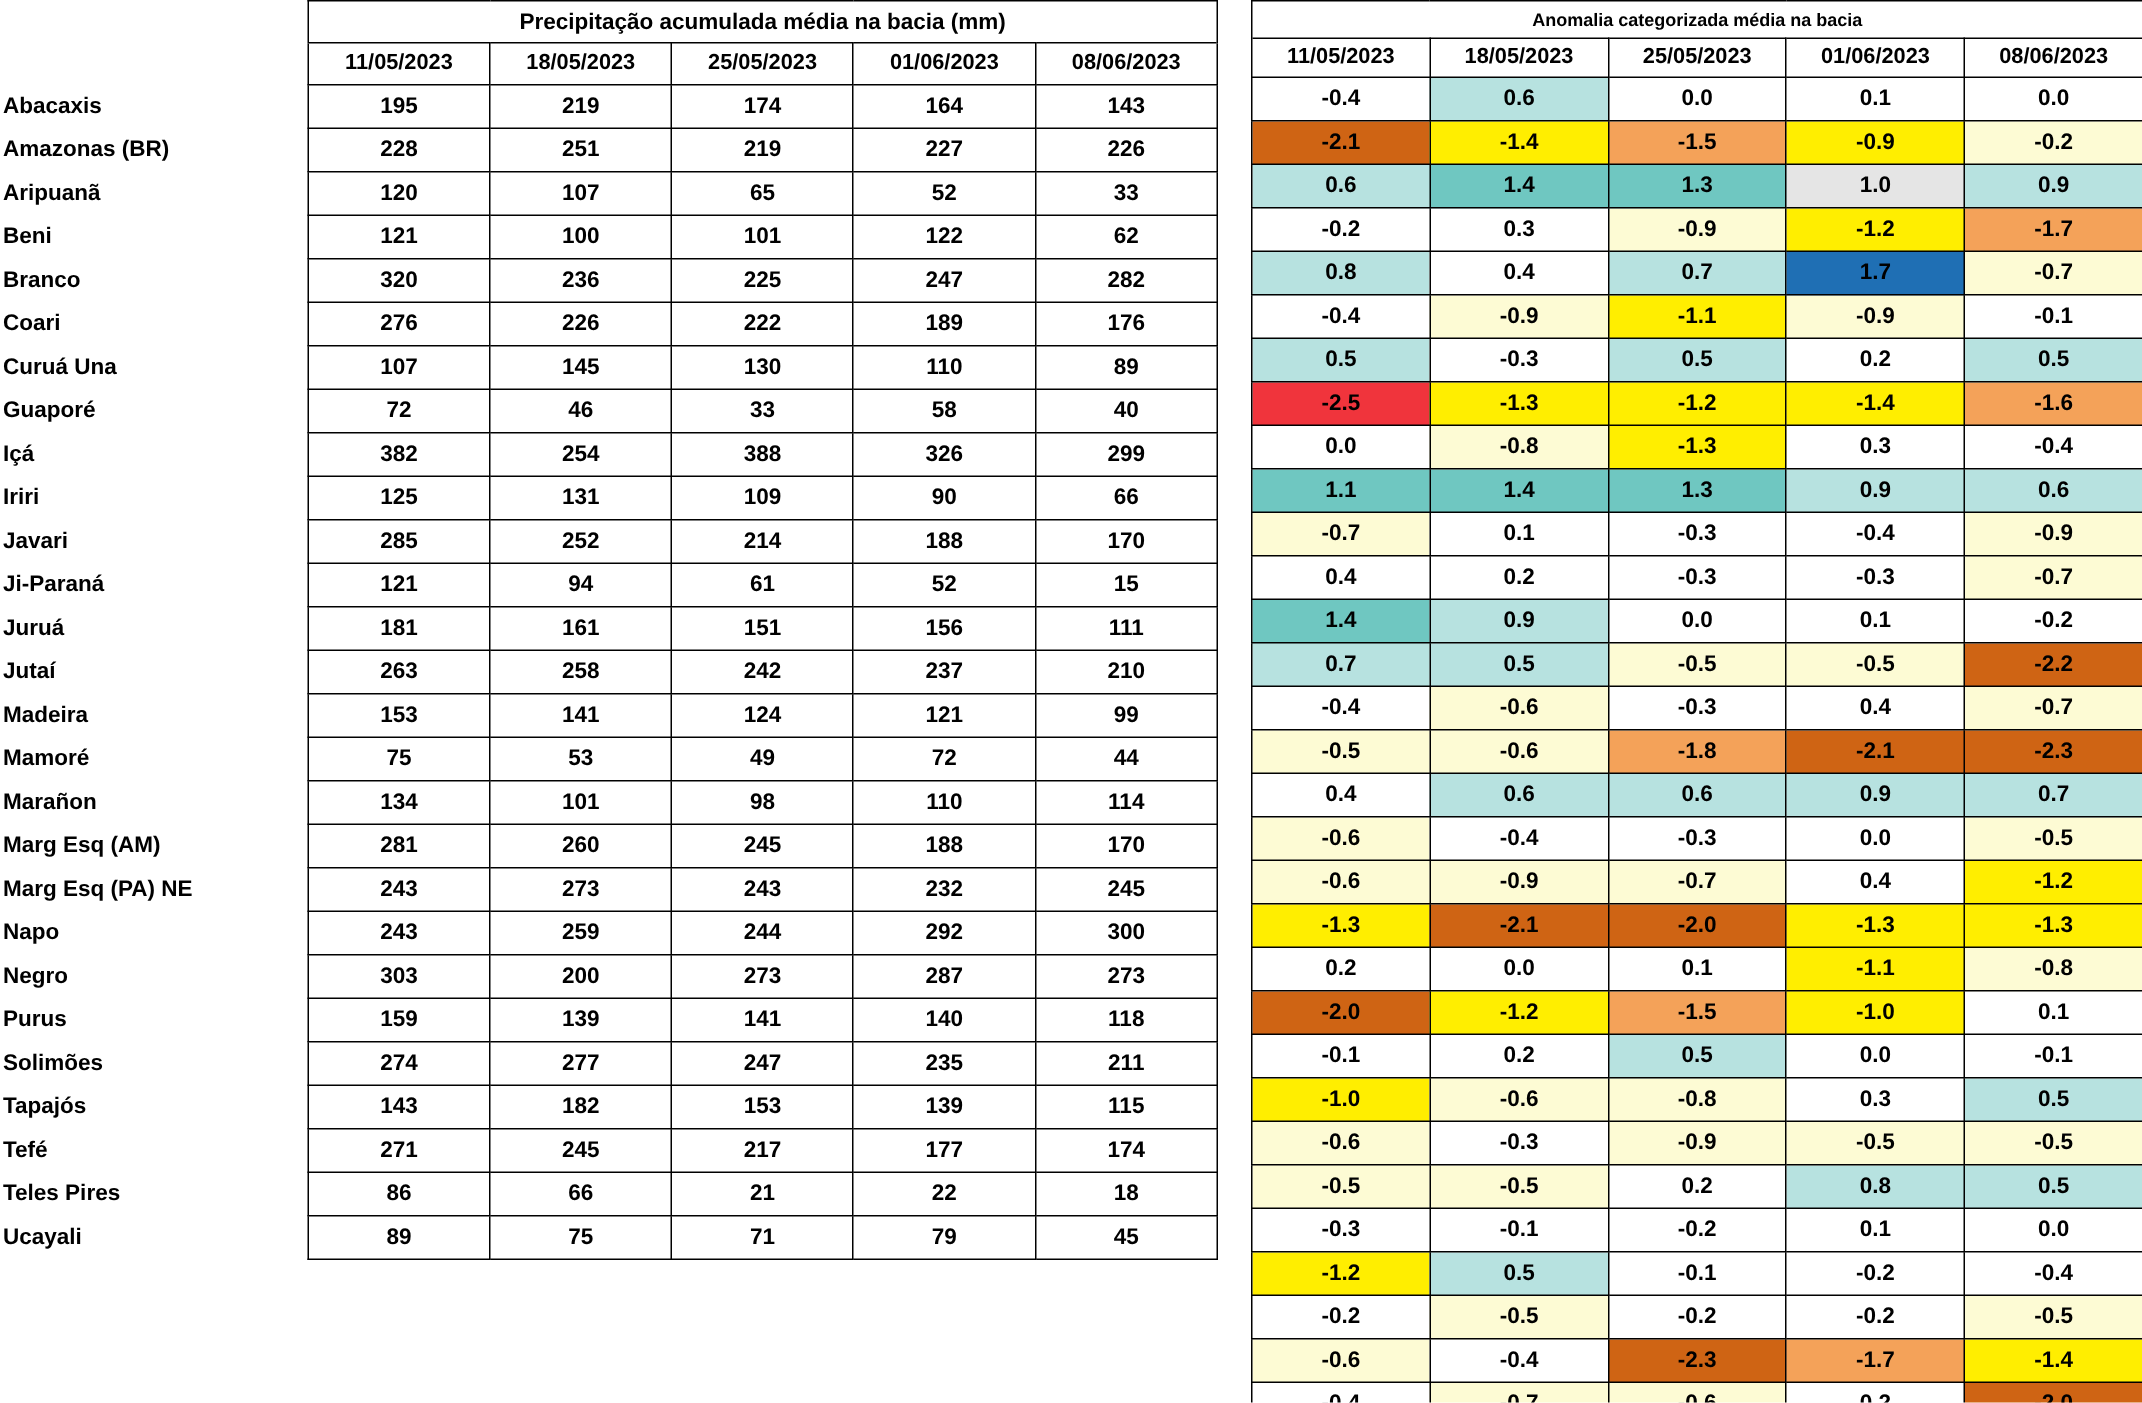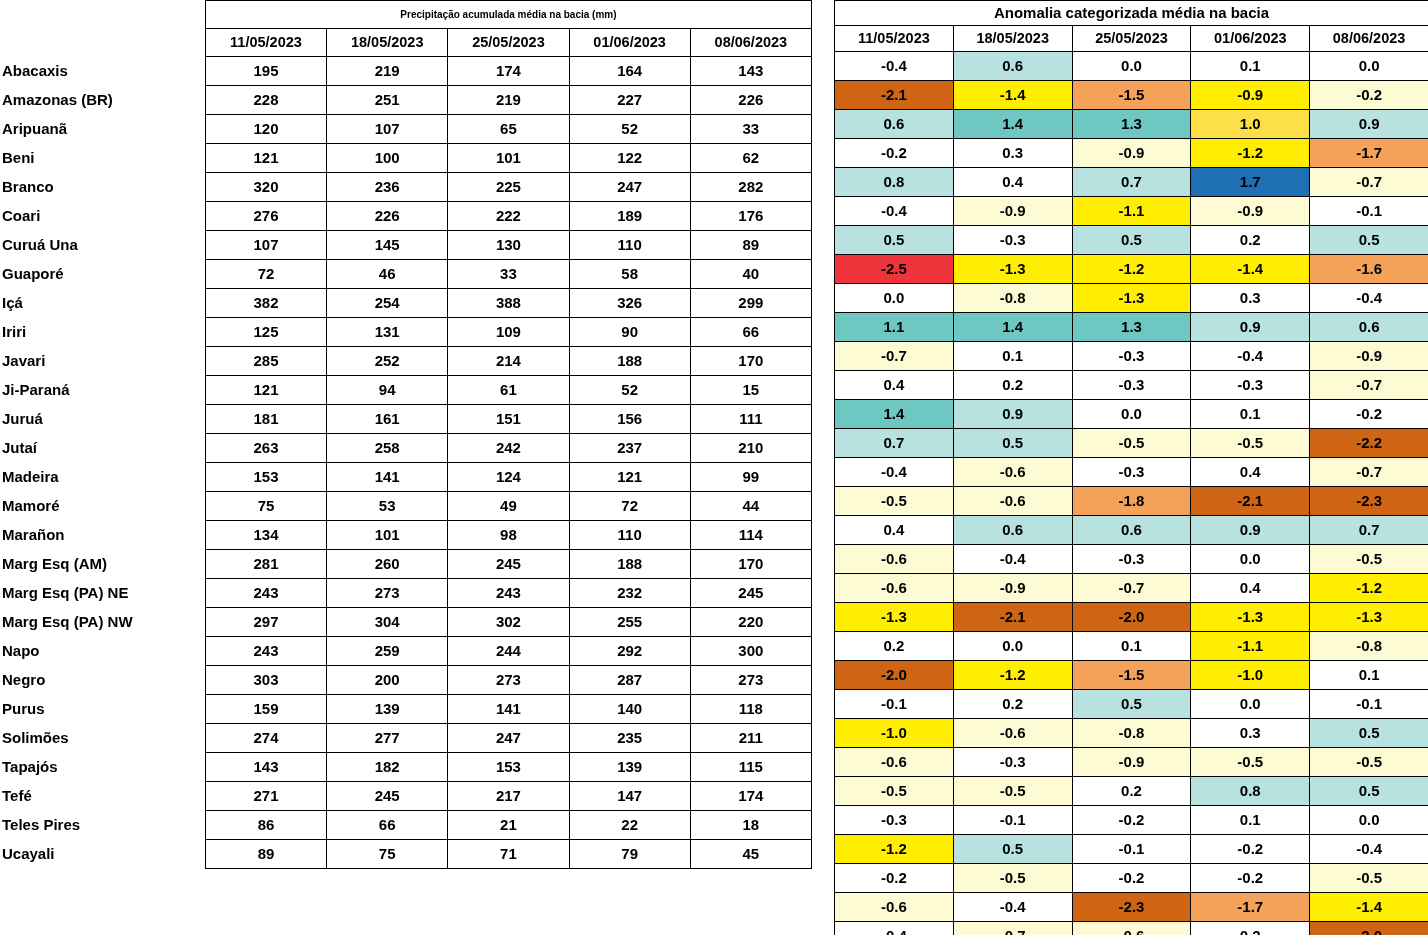--- a/index.html
+++ b/index.html
@@ -51,21 +51,21 @@
     padding-left: 2px;
     border: none;
     font-size: 15px;
   }
   #left-table td.corner {
     border: none;
   }
   #left-table th.group-title {
     border: 1px solid #000;
     border-bottom: none;
-    font-size: 10px;
+    font-size: 15px;
     height: 24px;
     line-height: 24px;
   }
   #left-table th.datehdr {
     border: 1px solid #000;
     font-size: 14.5px;
     height: 25px;
     line-height: 25px;
   }
   #left-table td.val {
@@ -78,21 +78,21 @@
   .gap { width: 22px; flex: 0 0 22px; height: 1px; }
 
   
   #right-table {
     width: 594px;
   }
   #right-table col.datecol { width: 118.8px; }
   #right-table th.group-title {
     border: 1px solid #000;
     border-bottom: none;
-    font-size: 15px;
+    font-size: 12px;
     height: 24px;
     line-height: 24px;
   }
   #right-table th.datehdr {
     border: 1px solid #000;
     font-size: 14.5px;
     height: 25px;
     line-height: 25px;
   }
   #right-table td.val {
@@ -276,28 +276,20 @@
           </tr>
           <tr>
             <td class="basin-name">Marg Esq (PA) NE</td>
             <td class="val">243</td>
             <td class="val">273</td>
             <td class="val">243</td>
             <td class="val">232</td>
             <td class="val">245</td>
           </tr>
           <tr>
-            <td class="basin-name">Marg Esq (PA) NW</td>
-            <td class="val">297</td>
-            <td class="val">304</td>
-            <td class="val">302</td>
-            <td class="val">255</td>
-            <td class="val">220</td>
-          </tr>
-          <tr>
             <td class="basin-name">Napo</td>
             <td class="val">243</td>
             <td class="val">259</td>
             <td class="val">244</td>
             <td class="val">292</td>
             <td class="val">300</td>
           </tr>
           <tr>
             <td class="basin-name">Negro</td>
             <td class="val">303</td>
@@ -328,21 +320,21 @@
             <td class="val">182</td>
             <td class="val">153</td>
             <td class="val">139</td>
             <td class="val">115</td>
           </tr>
           <tr>
             <td class="basin-name">Tefé</td>
             <td class="val">271</td>
             <td class="val">245</td>
             <td class="val">217</td>
-            <td class="val">147</td>
+            <td class="val">177</td>
             <td class="val">174</td>
           </tr>
           <tr>
             <td class="basin-name">Teles Pires</td>
             <td class="val">86</td>
             <td class="val">66</td>
             <td class="val">21</td>
             <td class="val">22</td>
             <td class="val">18</td>
           </tr>
@@ -393,21 +385,21 @@
             <td class="val" style="background: rgb(207, 100, 20);">-2.1</td>
             <td class="val" style="background: rgb(255, 238, 0);">-1.4</td>
             <td class="val" style="background: rgb(244, 162, 89);">-1.5</td>
             <td class="val" style="background: rgb(255, 238, 0);">-0.9</td>
             <td class="val" style="background: rgb(253, 251, 212);">-0.2</td>
           </tr>
           <tr>
             <td class="val" style="background: rgb(183, 226, 224);">0.6</td>
             <td class="val" style="background: rgb(111, 199, 193);">1.4</td>
             <td class="val" style="background: rgb(111, 199, 193);">1.3</td>
-            <td class="val" style="background: #fde047;">1.0</td>
+            <td class="val" style="background: #e5e5e5;">1.0</td>
             <td class="val" style="background: rgb(183, 226, 224);">0.9</td>
           </tr>
           <tr>
             <td class="val" style="background: rgb(255, 255, 255);">-0.2</td>
             <td class="val" style="background: rgb(255, 255, 255);">0.3</td>
             <td class="val" style="background: rgb(253, 251, 212);">-0.9</td>
             <td class="val" style="background: rgb(255, 238, 0);">-1.2</td>
             <td class="val" style="background: rgb(244, 162, 89);">-1.7</td>
           </tr>
           <tr>

